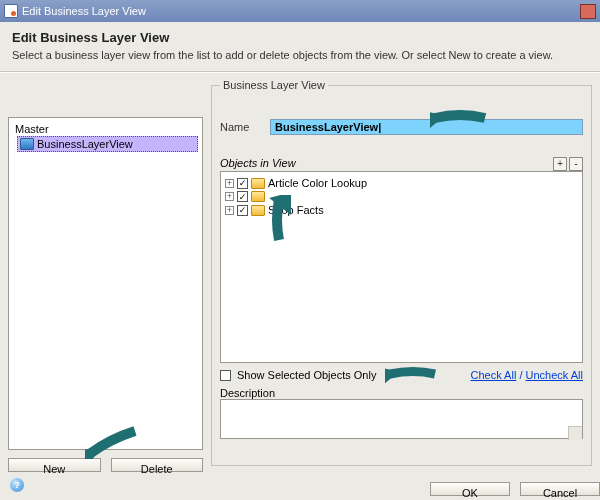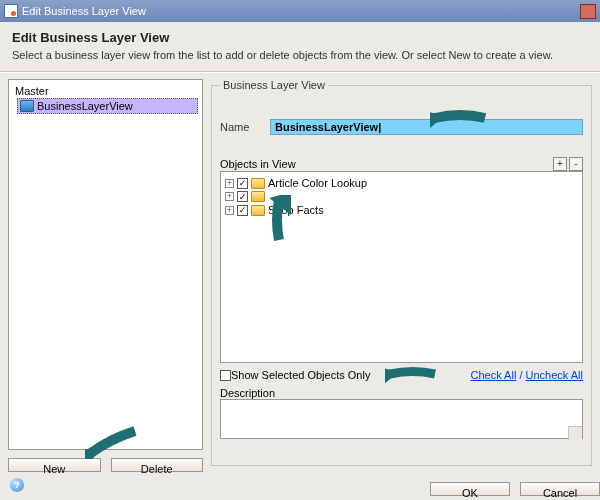--- a/index.html
+++ b/index.html
@@ -7,41 +7,41 @@
   .titlebar { background: linear-gradient(#8aa0c8,#6d87b8); color: #fff; height: 22px; display: flex; align-items: center; padding: 0 4px; }
   .titlebar .ticon { width: 14px; height: 14px; background: #fff; margin-right: 4px; border: 1px solid #4d6aa0; border-radius: 1px; position: relative; }
   .titlebar .ticon::after { content: ""; position: absolute; right: 1px; bottom: 1px; width: 5px; height: 5px; background: #e06330; border-radius: 50%; }
   .closebox { width: 16px; height: 15px; margin-left: auto; background: #d66a5c; border: 1px solid #7a3127; position: relative; }
   .dialog-head { padding: 8px 12px 6px 12px; }
   .dialog-head h1 { font-size: 13px; font-weight: bold; margin: 0 0 4px 0; color: #222; }
   .dialog-head p { margin: 0; color: #333; }
   .hr { border-top: 1px solid #c9c5ba; border-bottom: 1px solid #fff; margin: 4px 0 6px 0; }
   .content { display: flex; padding: 0 8px; gap: 8px; }
   .leftpane { width: 195px; display: flex; flex-direction: column; }
-  .tree { flex: 1; background: #fff; border: 1px solid #9b9890; height: 342px; padding: 4px; overflow: auto; }
+  .tree { flex: 1; background: #fff; border: 1px solid #9b9890; height: 342px; padding: 4px; overflow: auto; margin-top: 38px; }
   .tree-row { display: flex; align-items: center; gap: 3px; padding: 1px 2px; }
   .tree-row.sel { background: #c4b5fd; border: 1px dotted #555; }
   .ficon { width: 14px; height: 12px; display: inline-block; }
   .ficon.layers { background: linear-gradient(#6cb6f2,#2f79c7); border: 1px solid #2f5a8a; border-radius: 1px; }
   .btnrow { display: flex; gap: 10px; margin-top: 8px; }
   .btn { flex: 1; height: 14px; background: linear-gradient(#fdfdfc,#e7e4da); border: 1px solid #9b9890; text-align: center; line-height: 20px; cursor: default; }
   .rightpane { flex: 1; padding-top: 0; }
   fieldset { border: 1px solid #c5c2b8; margin: 0 0 6px 0; padding: 6px 8px 24px 8px; }
   legend { color: #333; padding: 0 3px; }
   .row { display: flex; align-items: center; gap: 10px; margin: 22px 0; }
   .row label { width: 40px; color: #333; }
   input[type=text] { flex: 1; height: 16px; border: 1px solid #7e9db9; padding: 1px 4px; background: #7dd3fc; font-weight: bold; }
-  .objhead { display: flex; align-items: center; justify-content: space-between; margin-top: 4px; }
+  .objhead { display: flex; justify-content: space-between; margin-top: 4px; font-style: italic; }
   .objtools span { width: 14px; height: 14px; display: inline-block; border: 1px solid #888; font-size: 10px; line-height: 12px; text-align: center; margin-left: 2px; color: #444; background: #f5f3ee; }
   .objbox { background: #fff; border: 1px solid #9b9890; height: 192px; padding: 4px; overflow: auto; }
   .obj-row { display: flex; align-items: center; gap: 3px; padding: 1px 0; }
   .plus { width: 9px; height: 9px; border: 1px solid #888; line-height: 7px; text-align: center; font-size: 9px; color: #555; background: #fff; }
   .chk { width: 11px; height: 11px; border: 1px solid #555; display: inline-flex; align-items: center; justify-content: center; background: #fff; font-size: 9px; color: #000; }
   .folder { width: 14px; height: 11px; background: linear-gradient(#ffe89a,#f2bd3a); border: 1px solid #c28a10; border-radius: 1px; }
-  .checkline { display: flex; align-items: center; gap: 0; margin-top: 6px; }
+  .checkline { display: flex; align-items: center; gap: 6px; margin-top: 6px; }
   .links { margin-left: auto; color: #0040d8; }
   .links a { color: #0040d8; text-decoration: underline; cursor: default; }
   textarea { width: 100%; height: 40px; border: 1px solid #9b9890; background: #fff; resize: none; padding: 2px; }
   .footer { position: absolute; bottom: 4px; right: 0; display: flex; gap: 10px; }
   .footer .btn { width: 80px; flex: none; }
   .helpicon { position: absolute; left: 10px; bottom: 8px; width: 14px; height: 14px; border-radius: 50%; background: radial-gradient(circle at 35% 30%, #bfe4ff, #3a8fd6); color: #fff; font-weight: bold; text-align: center; line-height: 14px; font-size: 9px; }
   .arrow { position: absolute; pointer-events: none; }
   .arrow svg { display: block; }
   .scrollwedge { position: absolute; right: 1px; bottom: 1px; width: 14px; height: 14px; background: #e9e7e0; border-left: 1px solid #c5c2b8; border-top: 1px solid #c5c2b8; }
   .desc-wrap { position: relative; }

